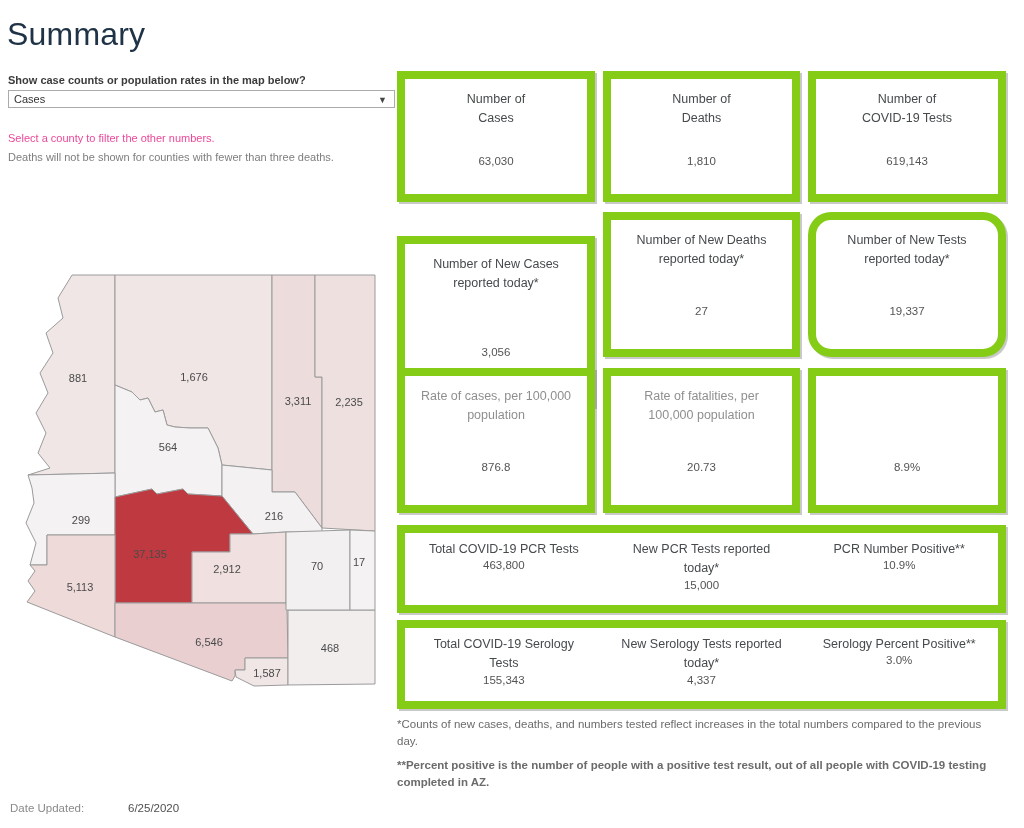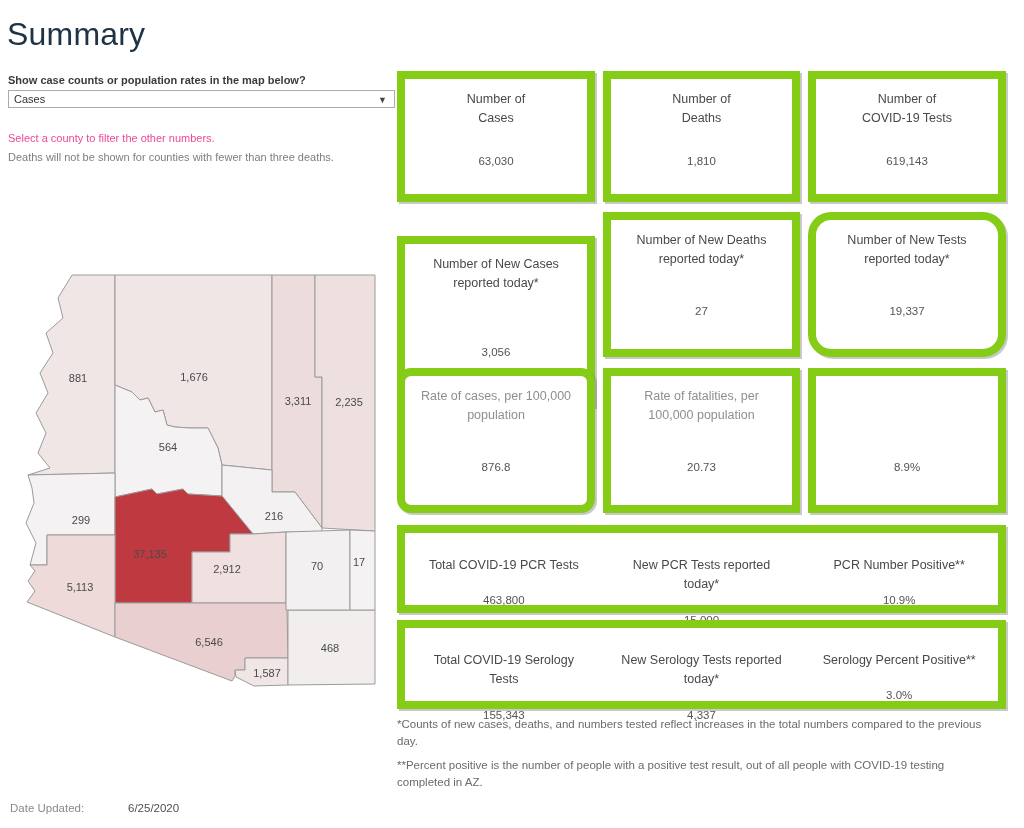--- a/index.html
+++ b/index.html
@@ -18,26 +18,26 @@
   #map-wrap svg{display:block;}
   .county{stroke:#9b9b9b;stroke-width:1;stroke-linejoin:round;cursor:pointer;}
   .county-label{font-size:11px;fill:#4a4a4a;text-anchor:middle;pointer-events:none;font-family:"Liberation Sans","DejaVu Sans",sans-serif;}
   
   .kpi-box{position:absolute;background:#fff;border:8px solid #84cc16;box-shadow:2px 2px 0 rgba(100,100,100,.35);box-sizing:border-box;}
   .kpi-title{padding-top:11px;text-align:center;font-size:12.5px;line-height:1.55;color:#464a4d;white-space:pre-line;}
   .kpi-title.muted{color:#8f8f8f;}
   .kpi-value{position:absolute;top:66%;left:0;width:100%;text-align:center;font-size:11.5px;color:#545454;}
   .kpi-cells{display:flex;width:100%;height:100%;}
   .kpi-cell{flex:1 1 33.33%;position:relative;text-align:center;}
-  .kpi-cell .kpi-title{padding-top:23px;}
-  .kpi-cell .kpi-value{position:static;margin-top:19px;}
+  .kpi-cell .kpi-title{padding-top:7px;}
+  .kpi-cell .kpi-value{position:static;margin-top:0;}
   
   .footnote{left:397px;width:597px;font-size:11.5px;line-height:1.5;color:#6b6b6b;}
   #fn1{top:716px;}
-  #fn2{top:757px;}
+  #fn2{top:757px;font-weight:bold;}
   #date-label{left:10px;top:802px;font-size:11.5px;color:#8a8a8a;}
   #date-value{left:128px;top:802px;font-size:11.5px;color:#4e4e4e;}
 </style>
 </head>
 <body>
 
 <div class="abs" id="page-title">Summary</div>
 
 <div class="abs" id="map-mode-label">Show case counts or population rates in the map below?</div>
 <div class="abs" id="map-mode-select">
@@ -137,21 +137,21 @@
     <div class="kpi-box" style="left: 603px; top: 212px; width: 197px; height: 145px;">
       <div class="kpi-title">Number of New Deaths
 reported today*</div>
       <div class="kpi-value">27</div>
     </div>
     <div class="kpi-box" style="left: 808px; top: 212px; width: 198px; height: 145px; border-radius: 23px;">
       <div class="kpi-title">Number of New Tests
 reported today*</div>
       <div class="kpi-value">19,337</div>
     </div>
-    <div class="kpi-box" style="left: 397px; top: 368px; width: 198px; height: 145px; border-radius: 14px;">
+    <div class="kpi-box" style="left: 397px; top: 368px; width: 198px; height: 145px;">
       <div class="kpi-title muted">Rate of cases, per 100,000
 population</div>
       <div class="kpi-value">876.8</div>
     </div>
     <div class="kpi-box" style="left: 603px; top: 368px; width: 197px; height: 145px;">
       <div class="kpi-title muted">Rate of fatalities, per
 100,000 population</div>
       <div class="kpi-value">20.73</div>
     </div>
     <div class="kpi-box" style="left: 808px; top: 368px; width: 198px; height: 145px;">

